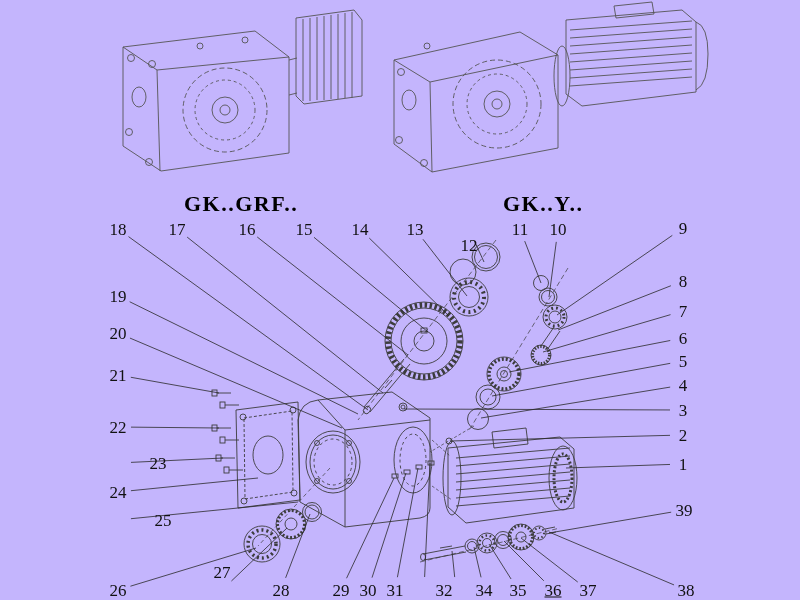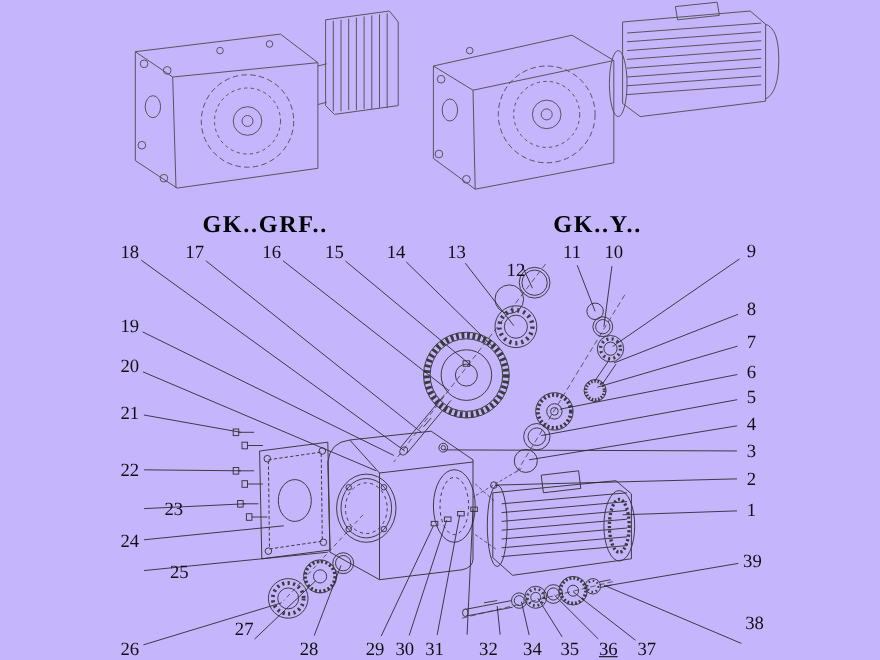--- a/index.html
+++ b/index.html
@@ -305,15 +305,15 @@
       <span class="callout" style="left: 281px; top: 590px;">28</span>
       <span class="callout" style="left: 341px; top: 590px;">29</span>
       <span class="callout" style="left: 368px; top: 590px;">30</span>
       <span class="callout" style="left: 395px; top: 590px;">31</span>
       <span class="callout" style="left: 444px; top: 590px;">32</span>
       <span class="callout" style="left: 456px; top: 599px; margin-top: 37px;">33</span>
       <span class="callout" style="left: 484px; top: 590px;">34</span>
       <span class="callout" style="left: 518px; top: 590px;">35</span>
       <span class="callout" style="left: 553px; top: 590px; text-decoration: underline;">36</span>
       <span class="callout" style="left: 588px; top: 590px;">37</span>
-      <span class="callout" style="left: 686px; top: 566px;">38</span>
+      <span class="callout" style="left: 686px; top: 590px;">38</span>
     </div>
 </div>
 
 </body></html>

